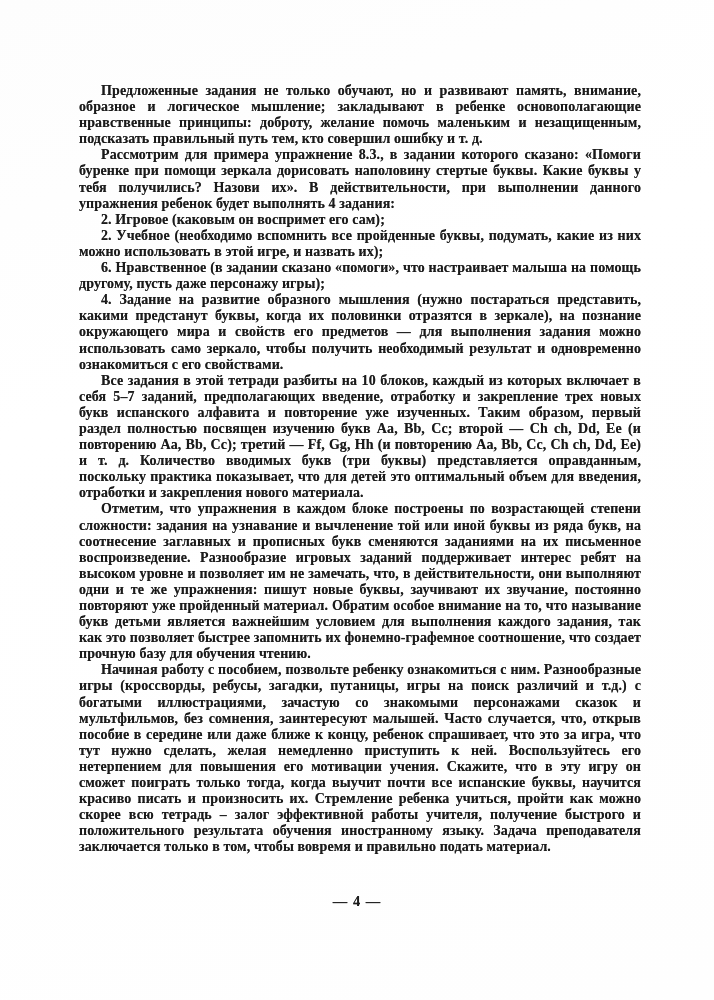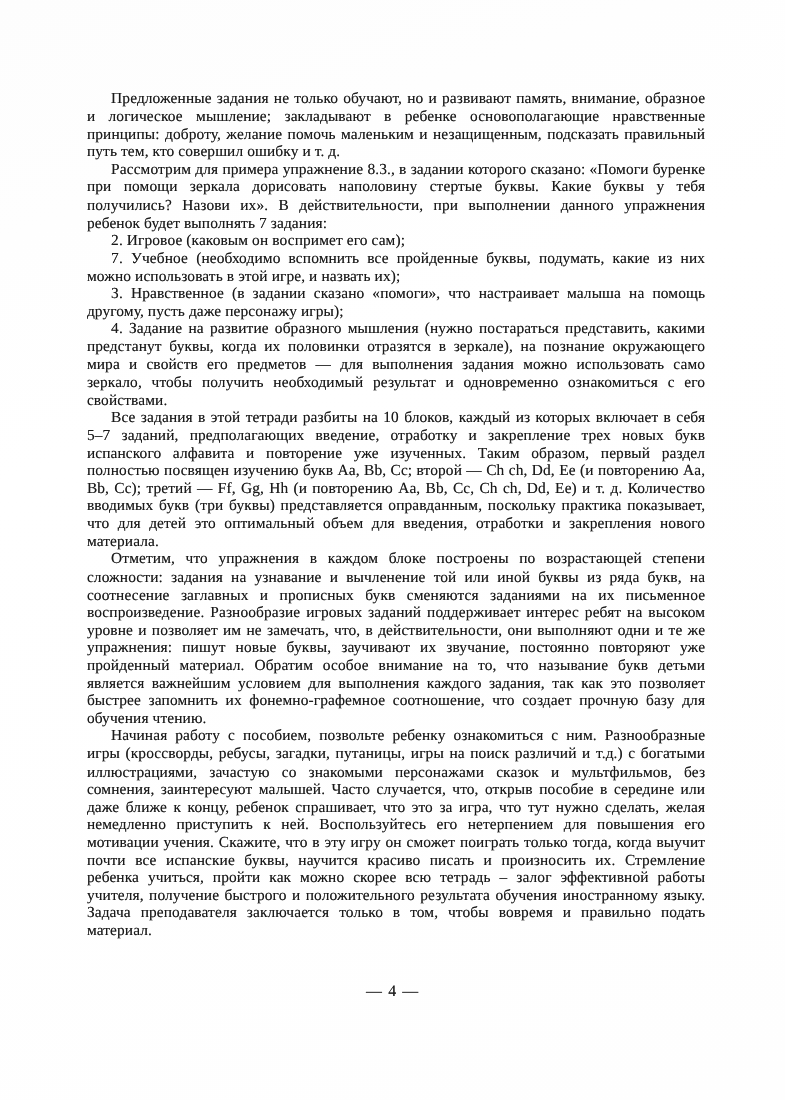--- a/index.html
+++ b/index.html
@@ -11,20 +11,21 @@
     height: 1000px;
     position: relative;
     background: #ffffff;
     background-image: linear-gradient(160deg, #fdfdfd 0%, #ffffff 35%, #fefefe 100%);
     overflow: hidden;
     font-family: "Liberation Serif", "DejaVu Serif", serif;
   }
   .page {
     position: absolute;
     inset: 0;
+    font-weight: bold;
   }
   .text-block {
     position: absolute;
     left: 79px;
     top: 83px;
     width: 562px;
     color: #1b1b1b;
     font-size: 14px;
     line-height: 16.1px;
     text-align: justify;
@@ -46,23 +47,23 @@
     letter-spacing: 1px;
     text-shadow: 0 0 0.45px rgba(20,20,20,0.6);
   }
 </style>
 </head>
 <body>
 
 <div class="page">
   <div class="text-block">
     <p class="para">Предложенные задания не только обучают, но и развивают память, внимание, образное и логическое мышление; закладывают в ребенке основополагающие нравственные принципы: доброту, желание помочь маленьким и незащищенным, подсказать правильный путь тем, кто совершил ошибку и т. д.</p>
-    <p class="para">Рассмотрим для примера упражнение 8.3., в задании которого сказано: «Помоги буренке при помощи зеркала дорисовать наполовину стертые буквы. Какие буквы у тебя получились? Назови их». В действительности, при выполнении данного упражнения ребенок будет выполнять 7 задания:</p>
+    <p class="para">Рассмотрим для примера упражнение 8.3., в задании которого сказано: «Помоги буренке при помощи зеркала дорисовать наполовину стертые буквы. Какие буквы у тебя получились? Назови их». В действительности, при выполнении данного упражнения ребенок будет выполнять 4 задания:</p>
     <p class="para">2. Игровое (каковым он воспримет его сам);</p>
-    <p class="para">7. Учебное (необходимо вспомнить все пройденные буквы, подумать, какие из них можно использовать в этой игре, и назвать их);</p>
-    <p class="para">3. Нравственное (в задании сказано «помоги», что настраивает малыша на помощь другому, пусть даже персонажу игры);</p>
+    <p class="para">2. Учебное (необходимо вспомнить все пройденные буквы, подумать, какие из них можно использовать в этой игре, и назвать их);</p>
+    <p class="para">6. Нравственное (в задании сказано «помоги», что настраивает малыша на помощь другому, пусть даже персонажу игры);</p>
     <p class="para">4. Задание на развитие образного мышления (нужно постараться представить, какими предстанут буквы, когда их половинки отразятся в зеркале), на познание окружающего мира и свойств его предметов — для выполнения задания можно использовать само зеркало, чтобы получить необходимый результат и одновременно ознакомиться с его свойствами.</p>
     <p class="para">Все задания в этой тетради разбиты на 10 блоков, каждый из которых включает в себя 5–7 заданий, предполагающих введение, отработку и закрепление трех новых букв испанского алфавита и повторение уже изученных. Таким образом, первый раздел полностью посвящен изучению букв Aa, Bb, Cc; второй — Ch ch, Dd, Ee (и повторению Aa, Bb, Cc); третий — Ff, Gg, Hh (и повторению Aa, Bb, Cc, Ch ch, Dd, Ee) и т. д. Количество вводимых букв (три буквы) представляется оправданным, поскольку практика показывает, что для детей это оптимальный объем для введения, отработки и закрепления нового материала.</p>
     <p class="para">Отметим, что упражнения в каждом блоке построены по возрастающей степени сложности: задания на узнавание и вычленение той или иной буквы из ряда букв, на соотнесение заглавных и прописных букв сменяются заданиями на их письменное воспроизведение. Разнообразие игровых заданий поддерживает интерес ребят на высоком уровне и позволяет им не замечать, что, в действительности, они выполняют одни и те же упражнения: пишут новые буквы, заучивают их звучание, постоянно повторяют уже пройденный материал. Обратим особое внимание на то, что называние букв детьми является важнейшим условием для выполнения каждого задания, так как это позволяет быстрее запомнить их фонемно-графемное соотношение, что создает прочную базу для обучения чтению.</p>
     <p class="para">Начиная работу с пособием, позвольте ребенку ознакомиться с ним. Разнообразные игры (кроссворды, ребусы, загадки, путаницы, игры на поиск различий и т.д.) с богатыми иллюстрациями, зачастую со знакомыми персонажами сказок и мультфильмов, без сомнения, заинтересуют малышей. Часто случается, что, открыв пособие в середине или даже ближе к концу, ребенок спрашивает, что это за игра, что тут нужно сделать, желая немедленно приступить к ней. Воспользуйтесь его нетерпением для повышения его мотивации учения. Скажите, что в эту игру он сможет поиграть только тогда, когда выучит почти все испанские буквы, научится красиво писать и произносить их. Стремление ребенка учиться, пройти как можно скорее всю тетрадь – залог эффективной работы учителя, получение быстрого и положительного результата обучения иностранному языку. Задача преподавателя заключается только в том, чтобы вовремя и правильно подать материал.</p>
   </div>
   <div class="footer">— 4 —</div>
 </div>
 
 </body></html>

